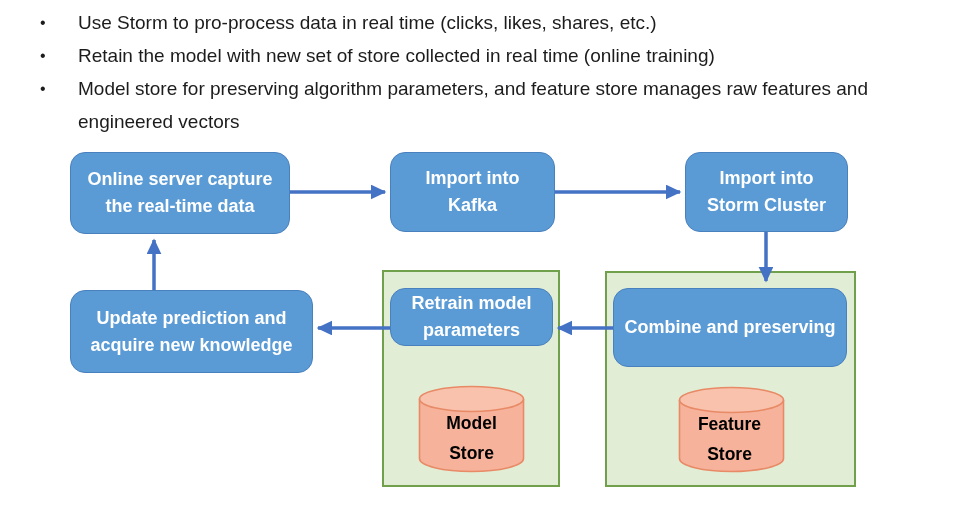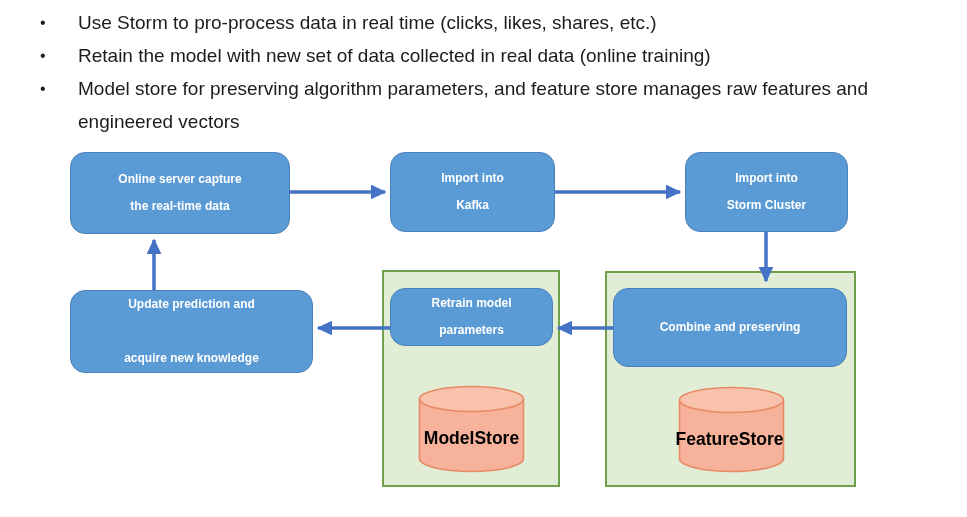--- a/index.html
+++ b/index.html
@@ -46,21 +46,21 @@
 
   
   .node {
     position: absolute;
     box-sizing: border-box;
     background: var(--node-fill, #5b9bd5);
     border: 1.5px solid var(--node-border, #4981be);
     border-radius: 15px;
     color: var(--node-text, #ffffff);
     font-weight: bold;
-    font-size: 12px;
+    font-size: 18px;
     line-height: 27px;
     display: flex;
     flex-direction: column;
     align-items: center;
     justify-content: center;
     text-align: center;
     z-index: 2;
   }
 
   
@@ -78,21 +78,21 @@
     z-index: 2;
   }
   .cylinder svg { display: block; }
   .cyl-label {
     position: absolute;
     top: 18px;
     left: 0;
     width: 100%;
     height: calc(100% - 18px);
     display: flex;
-    flex-direction: row;
+    flex-direction: column;
     align-items: center;
     justify-content: center;
     color: #000000;
     font-weight: bold;
     font-size: 17.5px;
     line-height: 30px;
     text-align: center;
   }
 
   
@@ -116,21 +116,21 @@
 
 <div class="canvas">
 
   <ul class="bullets">
     <li>
       <span class="marker">•</span>
       <span class="btext">Use Storm to pro-process data in real time (clicks, likes, shares, etc.)</span>
     </li>
     <li>
       <span class="marker">•</span>
-      <span class="btext">Retain the model with new set of data collected in real data (online training)</span>
+      <span class="btext">Retain the model with new set of store collected in real time (online training)</span>
     </li>
     <li>
       <span class="marker">•</span>
       <span class="btext">Model store for preserving algorithm parameters, and feature store manages raw features and engineered vectors</span>
     </li>
   </ul>
 
   <div class="store-container" style="left:382px; top:270px; width:178px; height:217px;"></div>
   <div class="store-container" style="left:605px; top:271px; width:251px; height:216px;"></div>
 
@@ -142,21 +142,21 @@
   <div class="node" style="left:390px; top:152px; width:165px; height:80px;">
     <span>Import into</span>
     <span>Kafka</span>
   </div>
 
   <div class="node" style="left:685px; top:152px; width:163px; height:80px;">
     <span>Import into</span>
     <span>Storm Cluster</span>
   </div>
 
-  <div class="node" style="left:70px; top:290px; width:243px; height:83px;justify-content:space-between;">
+  <div class="node" style="left:70px; top:290px; width:243px; height:83px;">
     <span>Update prediction and</span>
     <span>acquire new knowledge</span>
   </div>
 
   <div class="node" style="left:390px; top:288px; width:163px; height:58px;">
     <span>Retrain model</span>
     <span>parameters</span>
   </div>
 
   <div class="node" style="left:613px; top:288px; width:234px; height:79px;">

